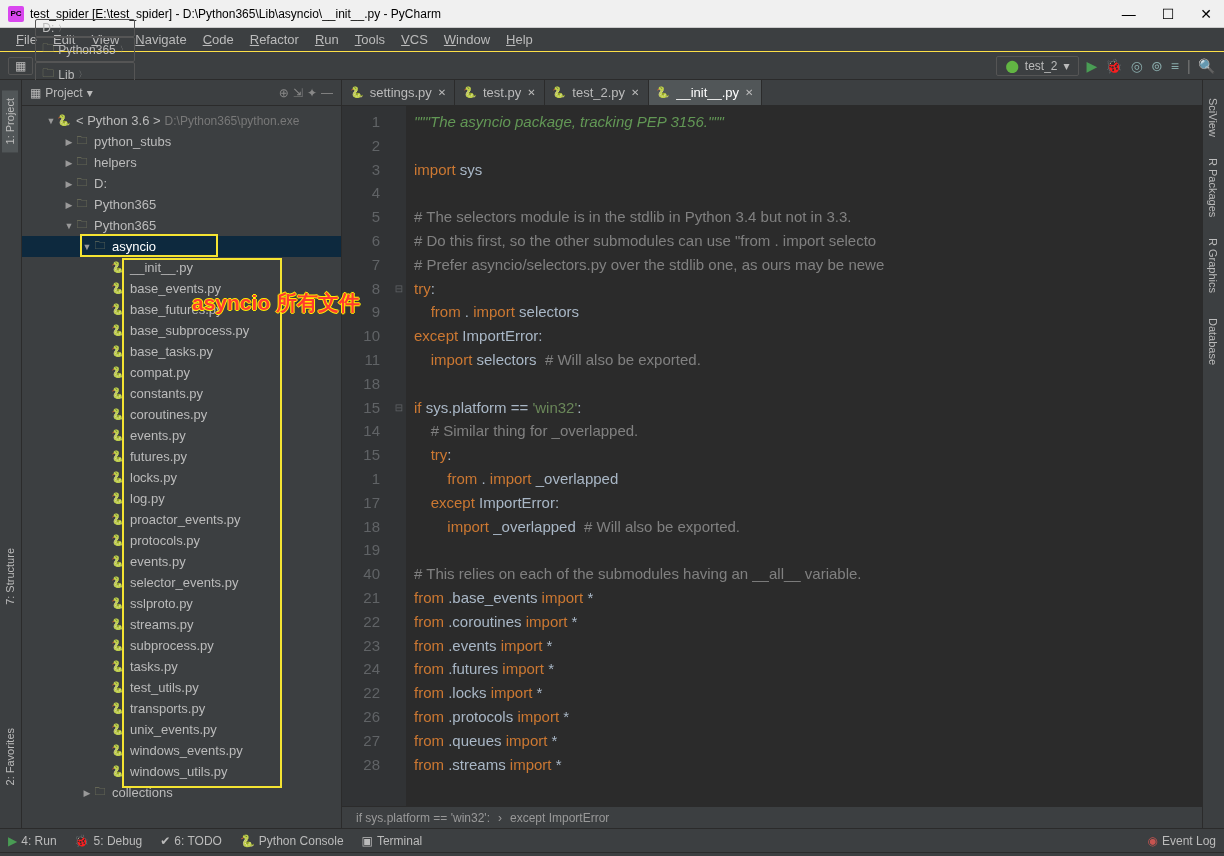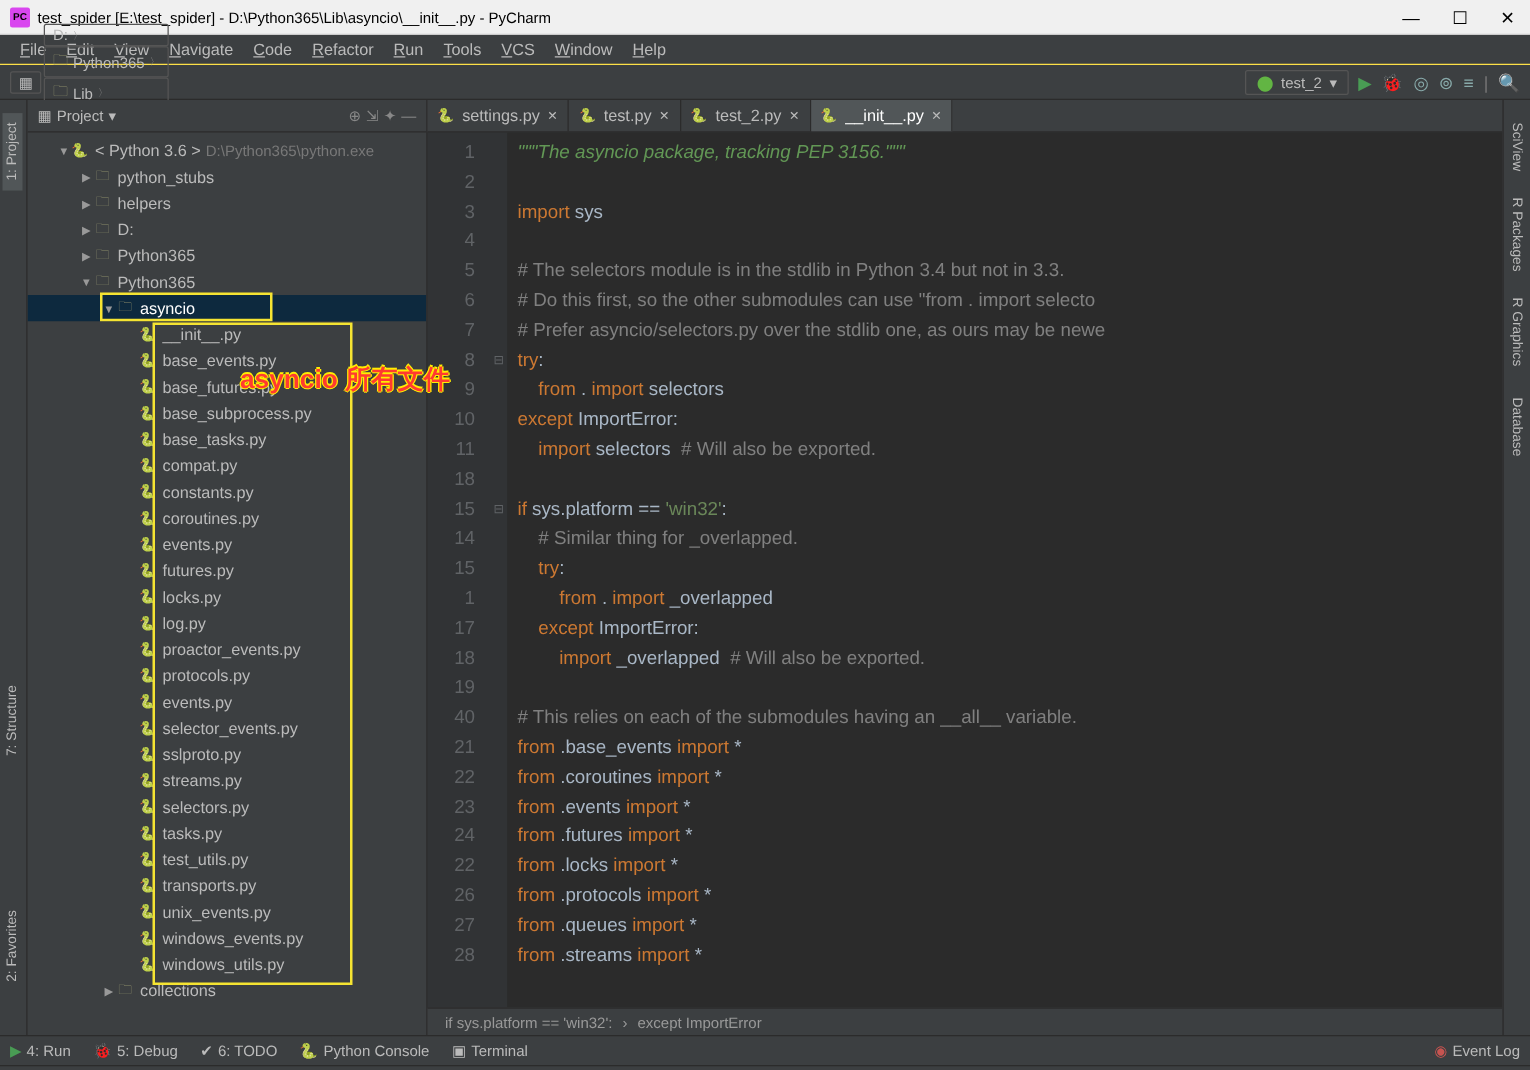--- a/index.html
+++ b/index.html
@@ -267,21 +267,21 @@
           <span class="label">sslproto.py</span>
         </div>
         <div class="tree-row" style="padding-left: 78px;">
           <span class="arrow"></span>
           <span class="icon"><span class="py-icon">🐍</span></span>
           <span class="label">streams.py</span>
         </div>
         <div class="tree-row" style="padding-left: 78px;">
           <span class="arrow"></span>
           <span class="icon"><span class="py-icon">🐍</span></span>
-          <span class="label">selectors.py</span>
+          <span class="label">subprocess.py</span>
         </div>
         <div class="tree-row" style="padding-left: 78px;">
           <span class="arrow"></span>
           <span class="icon"><span class="py-icon">🐍</span></span>
           <span class="label">tasks.py</span>
         </div>
         <div class="tree-row" style="padding-left: 78px;">
           <span class="arrow"></span>
           <span class="icon"><span class="py-icon">🐍</span></span>
           <span class="label">test_utils.py</span>

